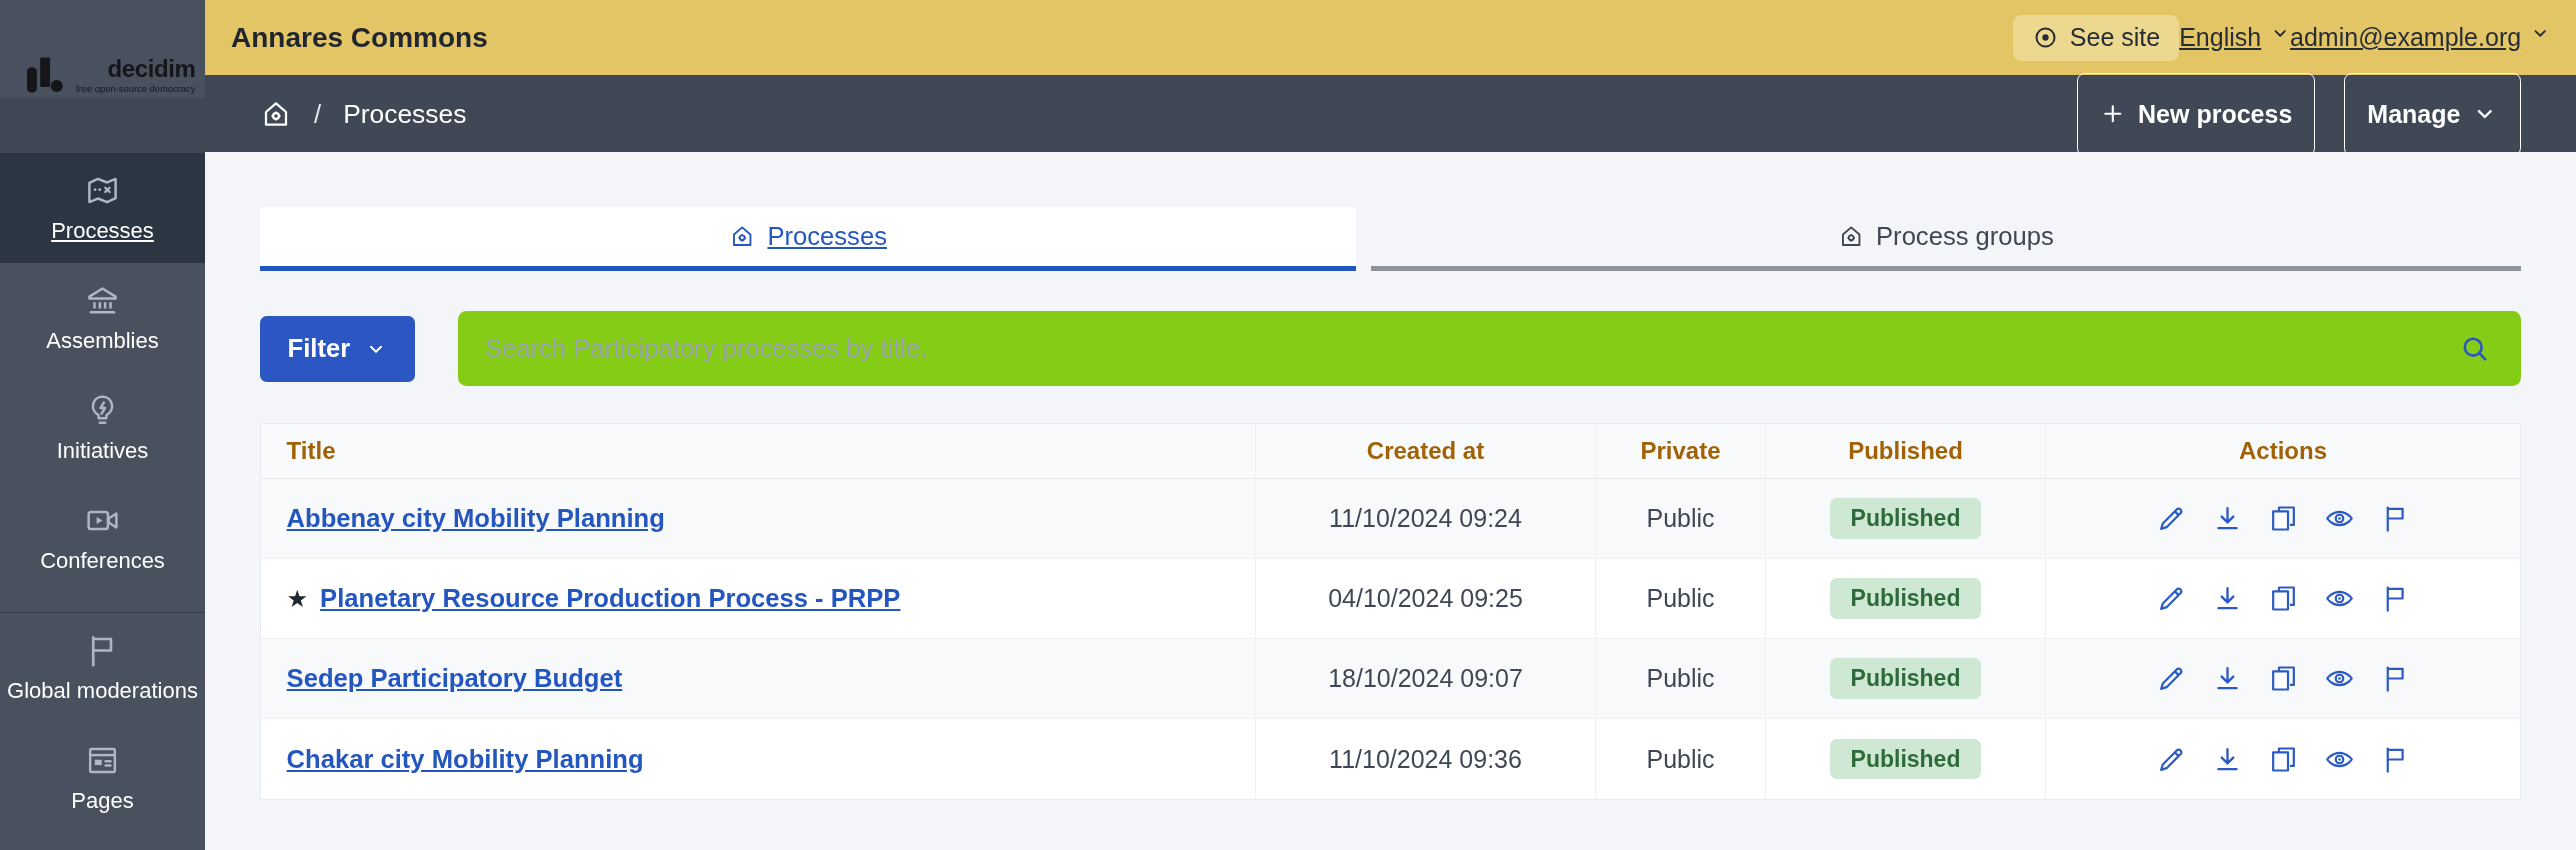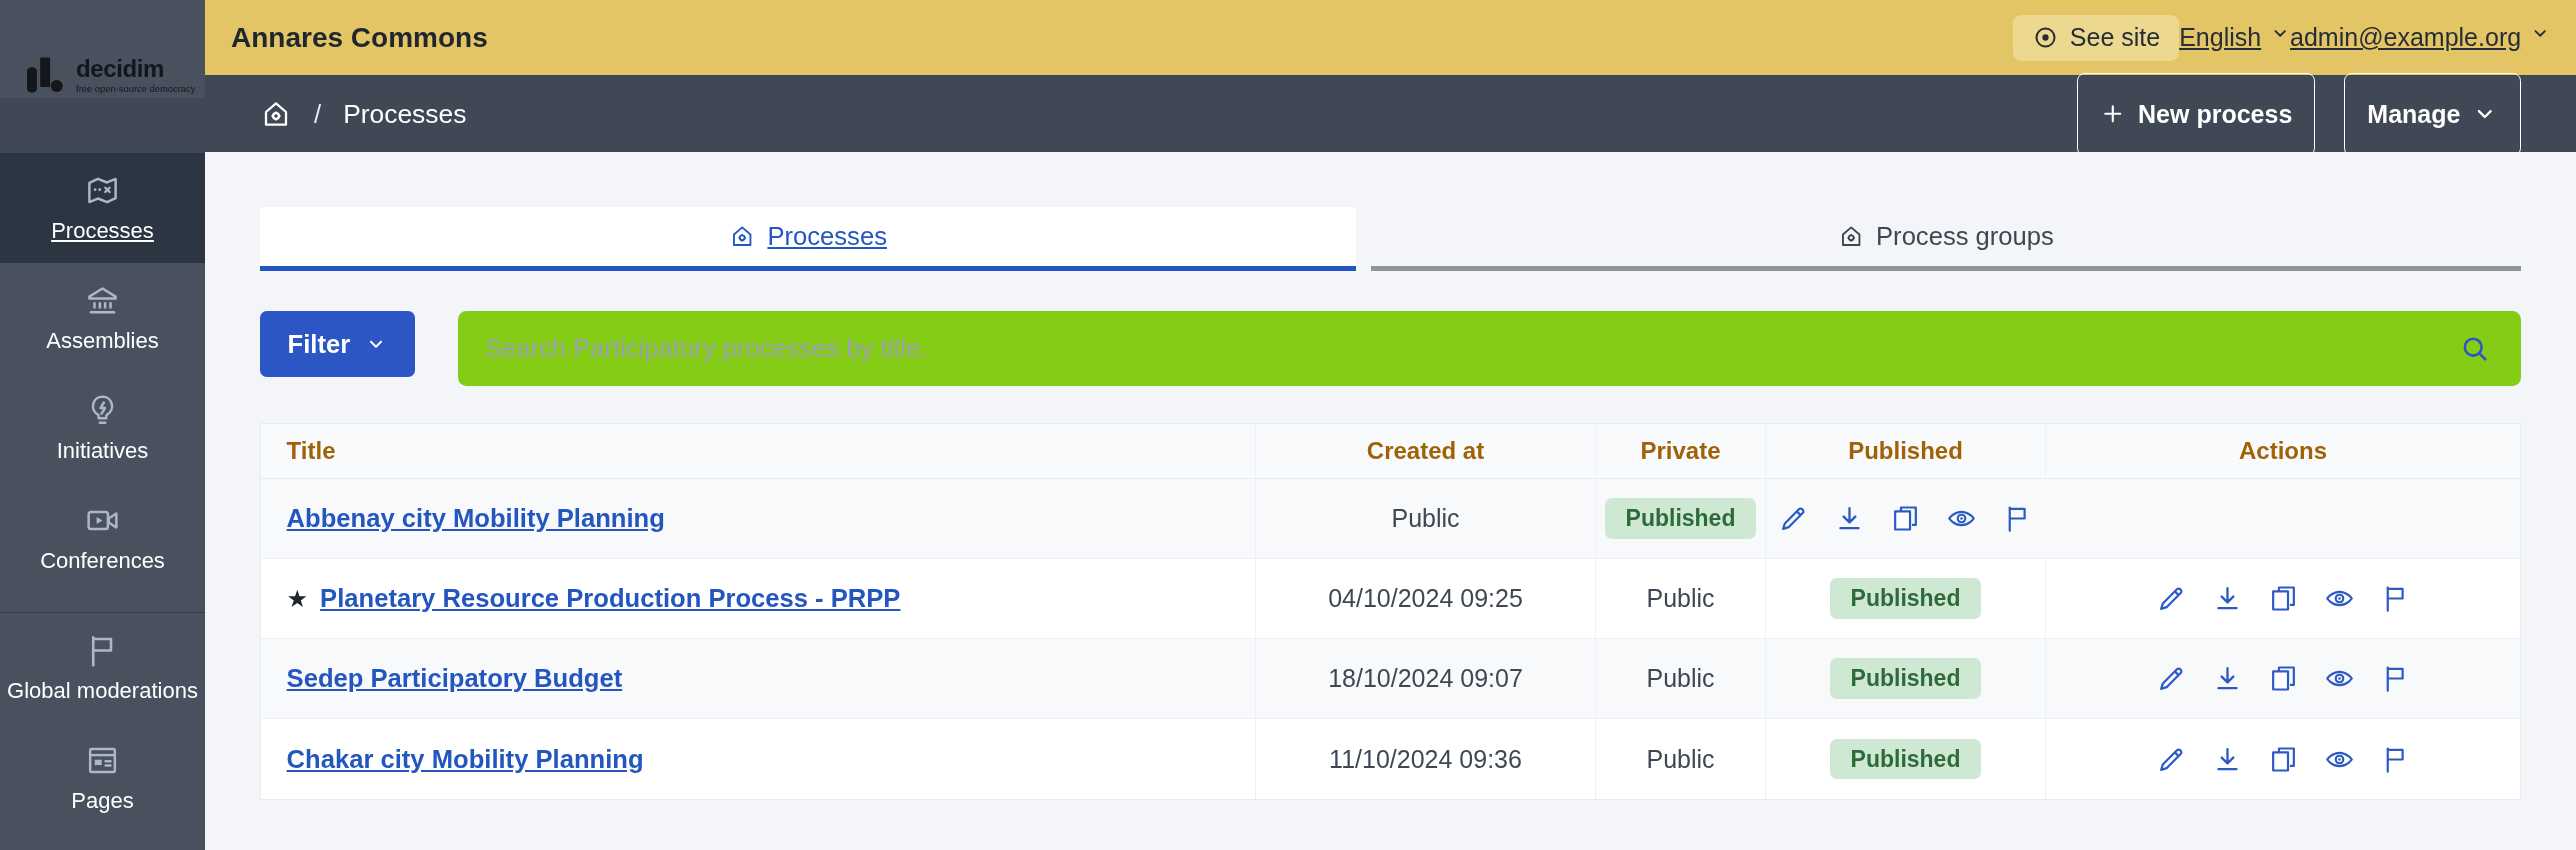--- a/index.html
+++ b/index.html
@@ -6,21 +6,21 @@
   html,body { width:2576px; height:850px; overflow:hidden; }
   body {
     font-family:"Liberation Sans","DejaVu Sans",sans-serif;
     background:#f4f5f8; position:relative; color:#3f4754;
   }
   
   .sidebar { position:absolute; left:0; top:0; width:205px; height:850px; background:#49515f; z-index:3; }
   .sidebar-header { height:98px; display:flex; align-items:flex-end; padding:0 0 5.1px 27px; }
   .logo { display:flex; align-items:flex-end; gap:5.1px; color:#14161a; }
   .logo-mark svg { width:44px; height:36px; display:block; }
-  .logo-text { line-height:1; }
+  .logo-text { line-height:1;text-align:right; }
   .logo-brand { font-size:24px; font-weight:bold; letter-spacing:-0.4px; color:#14161a; }
   .logo-tagline { font-size:9.4px; color:#14161a; margin-top:2.6px; white-space:nowrap; }
   .sidebar-strip { height:55px; background:#3f4854; }
   .nav-item { height:110px; display:flex; flex-direction:column; align-items:center; justify-content:center; gap:8.5px; cursor:pointer; }
   .nav-item .nicon { width:37px; height:37px; color:#aeb7c4; }
   .nav-item .nicon svg { width:100%; height:100%; display:block; }
   .nav-item .nlabel { font-size:22px; color:#ffffff; white-space:nowrap; }
   .nav-item.active { background:#2c3542; }
   .nav-item.active .nlabel { text-decoration:underline; }
   .nav-divider { height:0.9px; background:#343c49; margin-top:19px; }
@@ -51,21 +51,21 @@
   .bicon2 svg { width:100%; height:100%; display:block; }
   
   .content { position:absolute; left:205px; top:152px; width:2371px; height:698px; background:#f4f5f8; padding:55px 55px 0 55px; }
   .tabs { display:flex; gap:14.5px; }
   .tab { height:64px; display:flex; align-items:center; justify-content:center; gap:12px; font-size:25.6px; cursor:pointer; }
   .tab .ticon { width:26.4px; height:26.4px; }
   .ticon svg { width:100%; height:100%; display:block; }
   .tab-active { width:1096px; background:#ffffff; border-bottom:5.1px solid #2356c5; color:#2456c0; border-radius:2.6px 2.6px 0 0; }
   .tab-active .tlabel { text-decoration:underline; }
   .tab-inactive { flex:1; border-bottom:5.1px solid #90959d; color:#3f4754; }
-  .filter-row { margin-top:40px; height:75px; display:flex; }
+  .filter-row { margin-top:40px; height:75px; display:flex; align-items:center; }
   .filter-btn { width:155px; height:66px; background:#2b56c4; border:none; border-radius:6.8px; color:#ffffff;
                 font-size:25.6px; font-weight:bold; display:flex; align-items:center; justify-content:center; gap:15.3px; cursor:pointer; }
   .filter-btn .chevw { width:22px; height:22px; color:#fff; }
   .chevw svg { width:100%; height:100%; display:block; }
   .search-wrap { flex:1; margin-left:43px; position:relative; height:75px; }
   .search-input { width:100%; height:75px; border:none; border-radius:8.5px; background:#84cc16;
                   font-size:25.6px; color:#3f4754; padding:0 85px 0 27px; outline:none;
                   font-family:"Liberation Sans","DejaVu Sans",sans-serif; }
   .search-input::placeholder { color:#9aa1ac; }
   .search-icon { position:absolute; right:31px; top:22px; width:31px; height:31px; color:#2b56c4; cursor:pointer; }
@@ -289,20 +289,23 @@
       <div class="tcell">Private</div>
       <div class="tcell">Published</div>
       <div class="tcell">Actions</div>
     </div>
 
     <div class="trow tbody-row odd">
       <div class="tcell left">
         <a class="row-link">Abbenay city Mobility Planning</a>
       </div>
       <div class="tcell">
+          <span class="cell-text">11/10/2024 09:24</span>
+        </div>
+      <div class="tcell">
           <span class="cell-text">Public</span>
         </div>
       <div class="tcell">
           <span class="badge">Published</span>
         </div>
       <div class="tcell actions-cell">
         <span class="aicon">
             <svg viewBox="0 0 24 24" fill="none" stroke="currentColor" stroke-width="1.7" stroke-linejoin="round">
               <path d="M4 20l1.3-4.2L16.2 4.9a1.8 1.8 0 0 1 2.6 0l.3.3a1.8 1.8 0 0 1 0 2.6L8.2 18.7 4 20z"></path>
               <path d="M14.6 6.5l2.9 2.9"></path>

